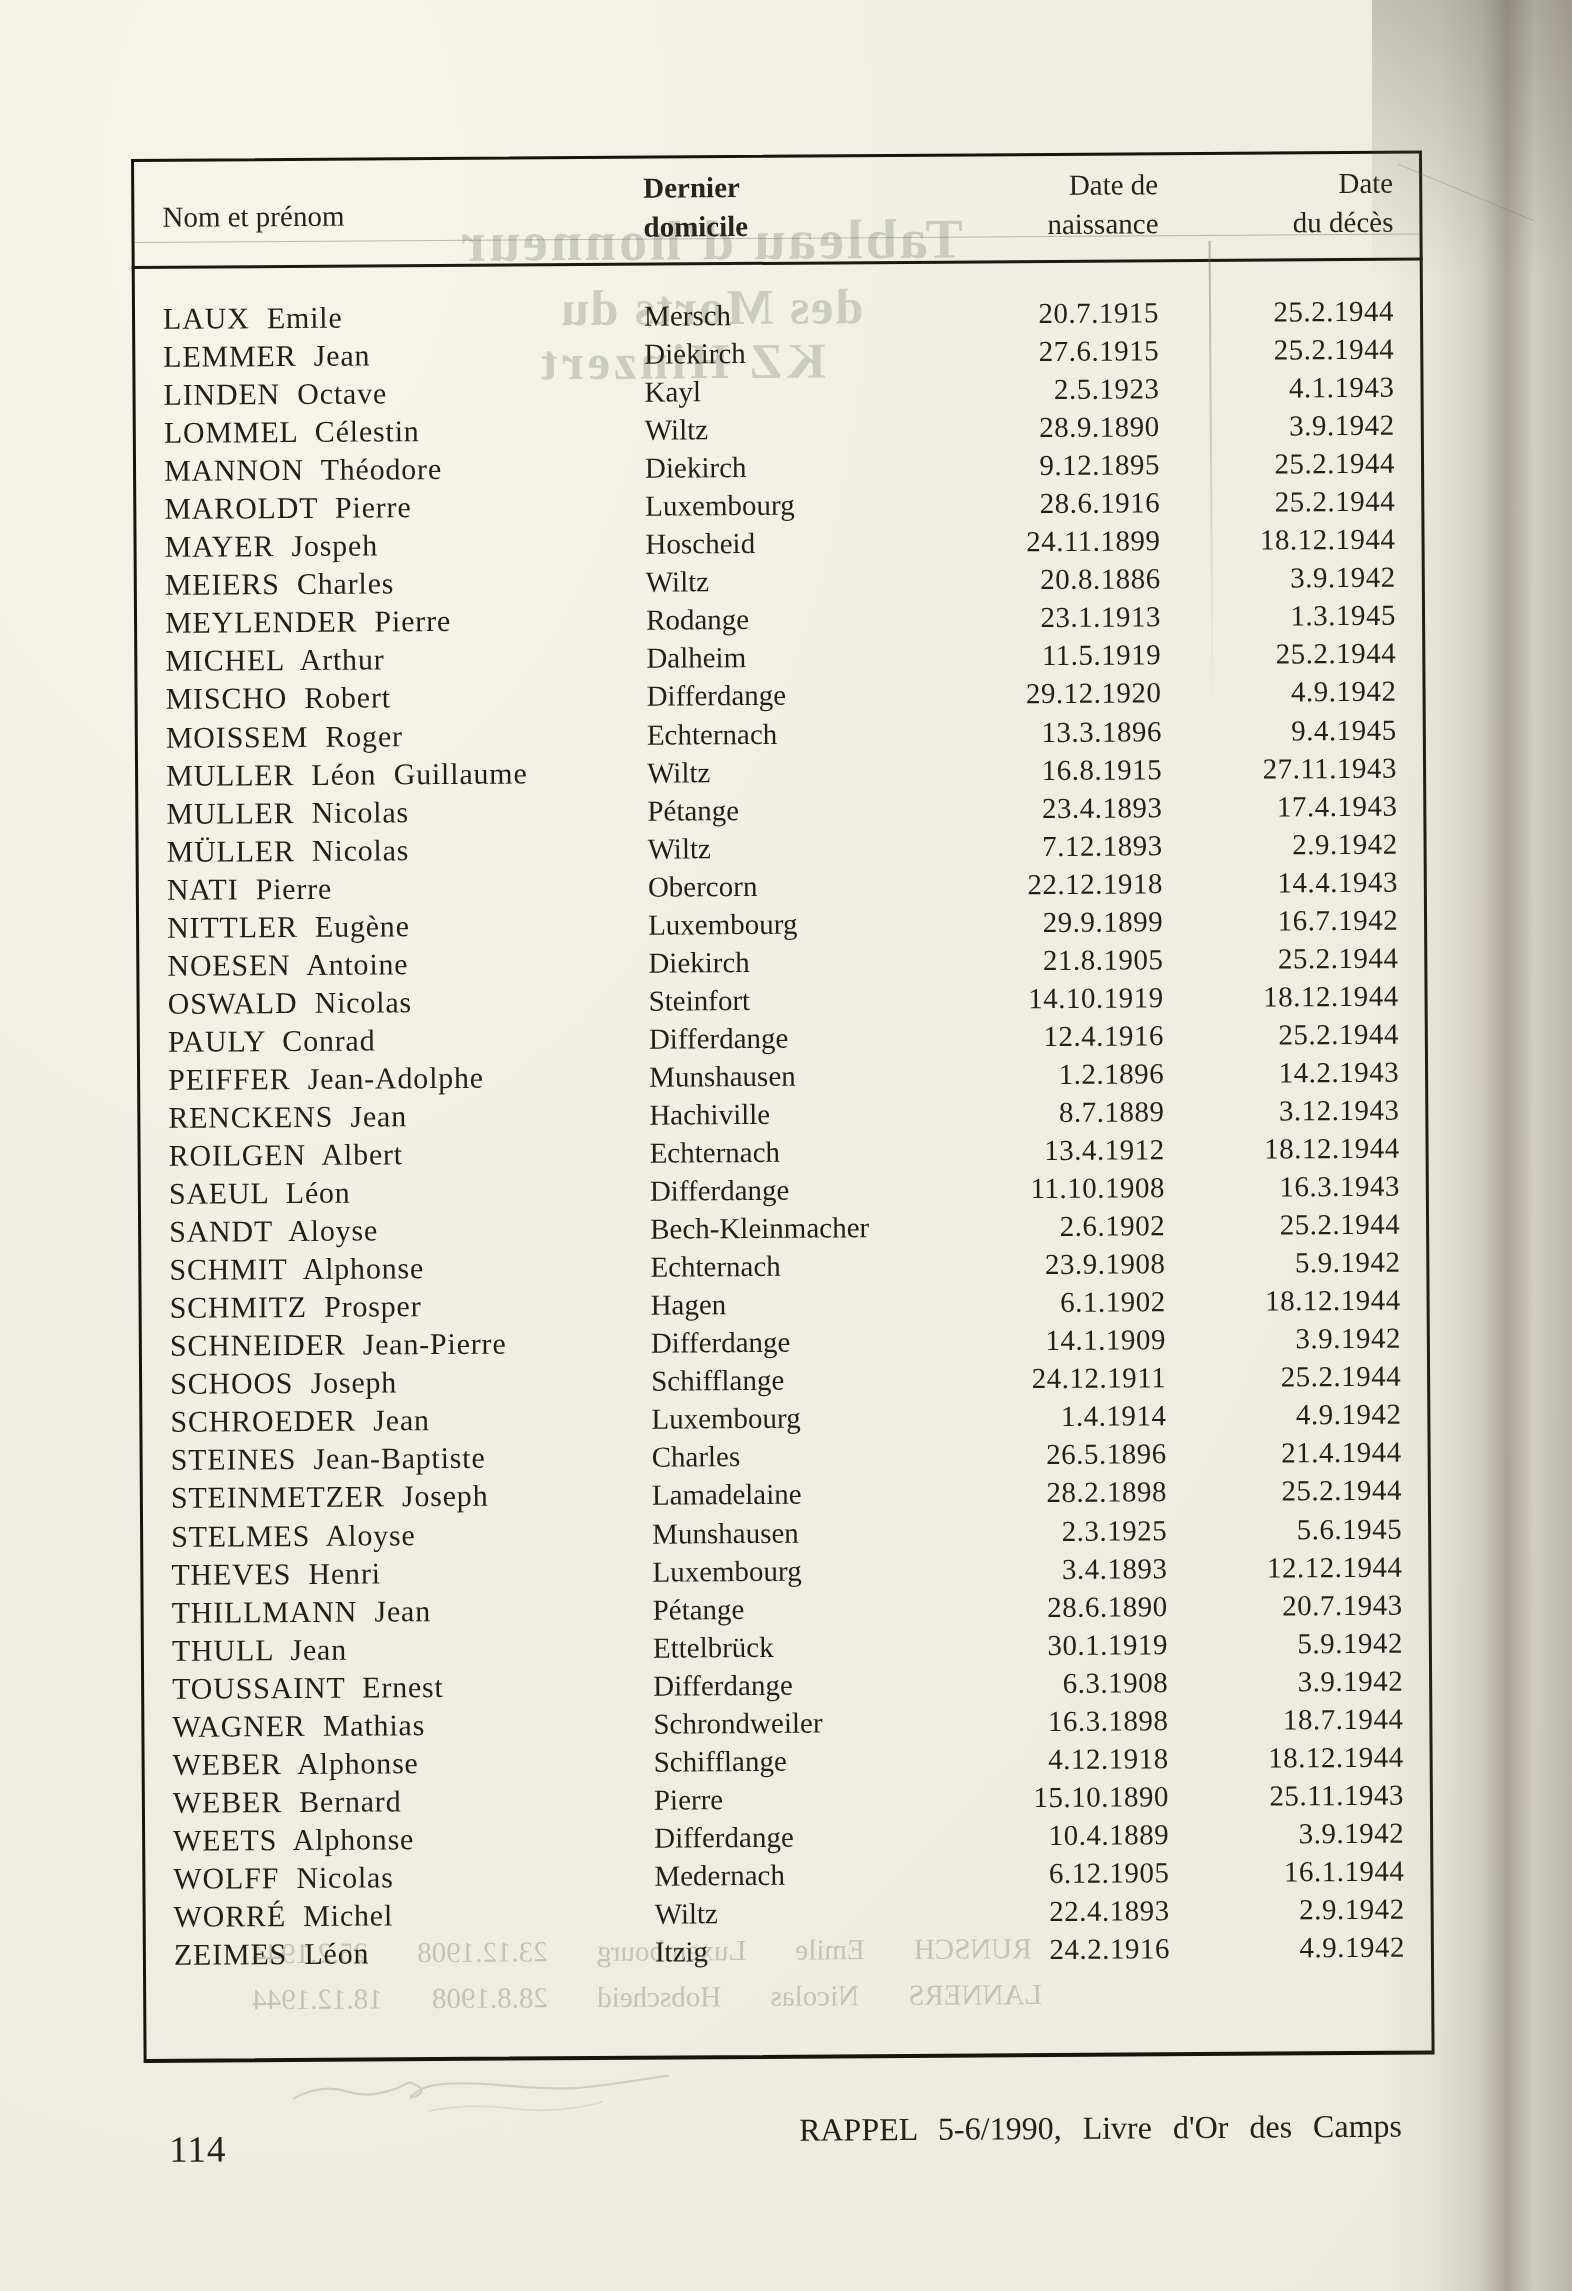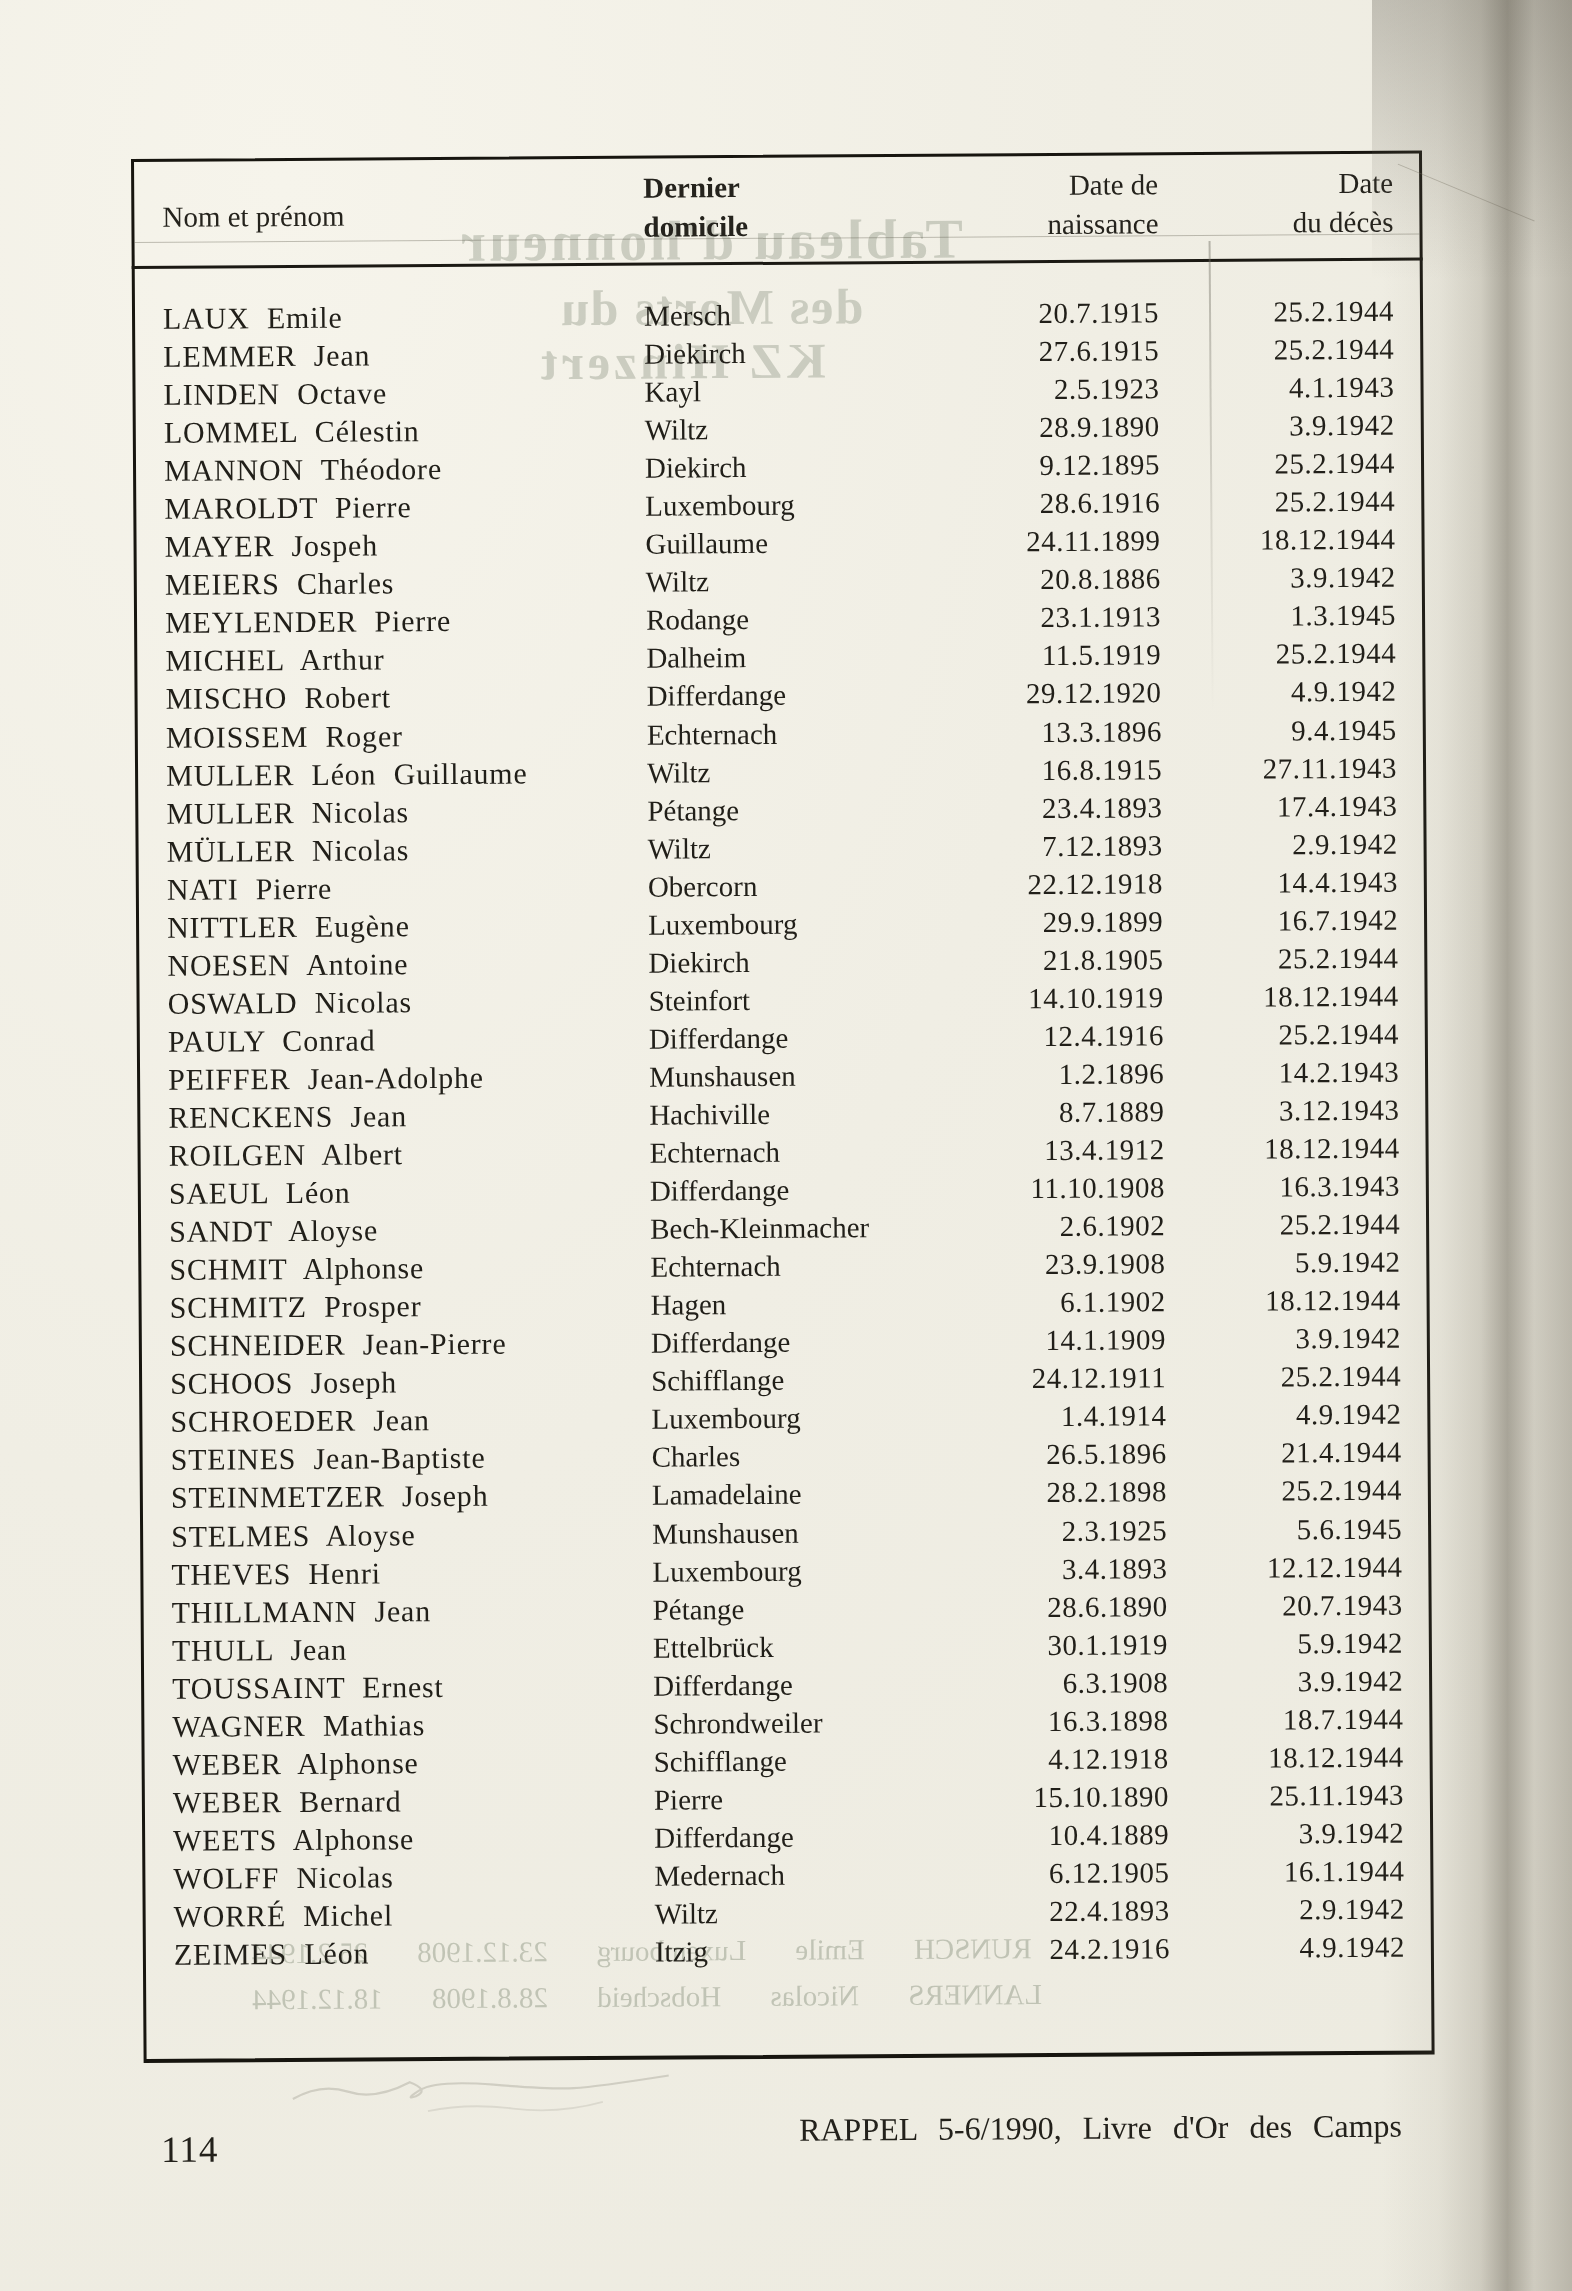--- a/index.html
+++ b/index.html
@@ -42,21 +42,21 @@
 
   .rows{position:absolute;left:0;top:138px;right:0;z-index:1;}
   .row{position:relative;height:38.05px;line-height:38.05px;white-space:nowrap;}
   .cell{position:absolute;top:0;line-height:38.05px;color:#211f19;}
   .cell.name{left:28px;font-size:30px;letter-spacing:0.8px;word-spacing:9px;}
   .cell.dom{left:509px;font-size:29px;}
   .cell.birth{left:820px;width:204px;text-align:right;font-size:29px;letter-spacing:0.5px;}
   .cell.death{left:1040px;width:219px;text-align:right;font-size:29px;letter-spacing:0.5px;}
 
   
-  .page-num{position:absolute;left:148px;top:2128px;font-size:37px;letter-spacing:1px;z-index:1;}
+  .page-num{position:absolute;left:156px;top:2128px;font-size:37px;letter-spacing:1px;z-index:1;}
   .citation{position:absolute;left:786px;top:2116px;font-size:32px;word-spacing:13px;
     white-space:nowrap;z-index:1;}
 
   
   .squiggle{position:absolute;left:265px;top:2058px;z-index:1;opacity:0.55;}
   .hairline{position:absolute;left:1398px;top:172px;width:148px;height:1px;
     background:rgba(120,115,100,0.40);transform:rotate(23deg);transform-origin:0 0;z-index:2;}
 
   
   .gutter{position:absolute;top:0;right:0;width:190px;height:100%;z-index:5;pointer-events:none;
@@ -138,21 +138,21 @@
 
   <div class="row">
     <span class="cell name">MAROLDT Pierre</span>
     <span class="cell dom">Luxembourg</span>
     <span class="cell birth">28.6.1916</span>
     <span class="cell death">25.2.1944</span>
   </div>
 
   <div class="row">
     <span class="cell name">MAYER Jospeh</span>
-    <span class="cell dom">Guillaume</span>
+    <span class="cell dom">Hoscheid</span>
     <span class="cell birth">24.11.1899</span>
     <span class="cell death">18.12.1944</span>
   </div>
 
   <div class="row">
     <span class="cell name">MEIERS Charles</span>
     <span class="cell dom">Wiltz</span>
     <span class="cell birth">20.8.1886</span>
     <span class="cell death">3.9.1942</span>
   </div>

